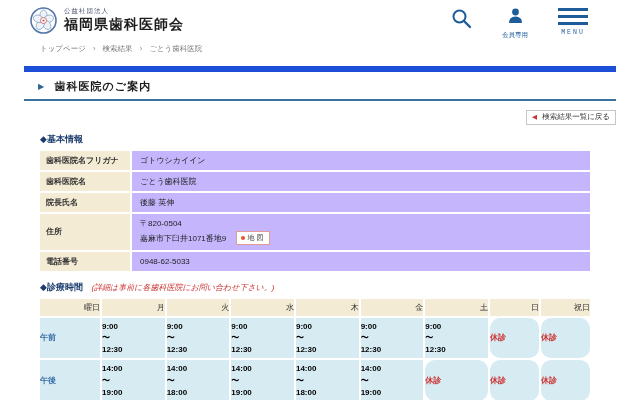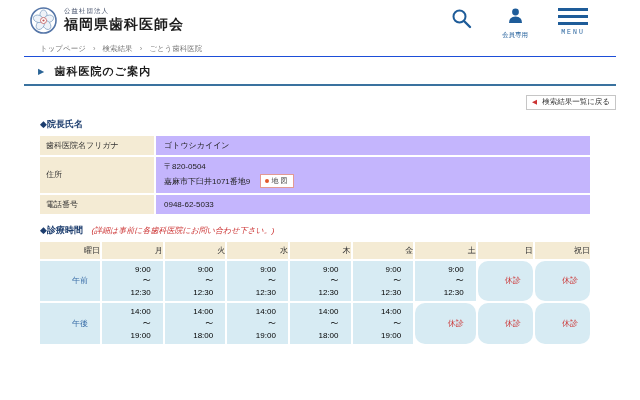--- a/index.html
+++ b/index.html
@@ -16,48 +16,48 @@
   .action { text-align:center; cursor:pointer; }
   .action-label { font-size:6.5px; color:#1e5c99; margin-top:2px; }
   .menu-label { letter-spacing:2px; }
   .bars i { display:block; width:30px; height:3px; background:#1e5c99; margin:0 0 4px 0; }
 
   
   .breadcrumb { margin:0 0 0 40px; font-size:7.5px; color:#777; }
   .breadcrumb .sep { margin:0 5px; color:#888; }
 
   
-  .title-bar { margin:2px 24px 0; border-top:1px solid #1d4ed8; border-bottom:2px solid #3a729f;
+  .title-bar { margin:12px 24px 0; border-top:6px solid #1d4ed8; border-bottom:2px solid #3a729f;
     padding:4px 8px 5px 14px; }
   .title-arrow { color:#2a6496; font-size:8px; margin-right:6px; vertical-align:1px; }
   .title-text { font-size:11px; font-weight:bold; color:#1b1b1b; letter-spacing:1px; }
 
   
   .back-row { margin:4px 24px 0 0; text-align:right; }
   .back-link { display:inline-block; border:1px solid #c6c6c6; background:#fff;
     font-size:7.5px; color:#333; padding:1px 5px 2px; cursor:pointer; }
   .back-arrow { color:#cc3333; font-size:6.5px; margin-right:3px; }
 
   
   .sec-heading { margin:8px 0 3px 40px; font-size:9px; font-weight:bold; color:#1c3d6e; }
   .sec-note { font-size:8px; font-weight:normal; color:#cc3333; margin-left:6px;font-style:italic; }
 
   
   table { border-collapse:separate; border-spacing:2px; margin-left:38px; width:554px; }
   td,th { font-size:8px; }
-  .info td.lbl { width:114px; background:#f4ebd4; color:#333; padding:4px 6px; vertical-align:middle; }
+  .info td.lbl { width:90px; background:#f4ebd4; color:#333; padding:4px 6px; vertical-align:middle;font-weight:bold; }
   .info td.val { background:#c4b5fd; color:#222; padding:4px 8px; }
   .addr-line { line-height:1.6; }
   .map-btn { display:inline-block; margin-left:8px; border:1px solid #e39a94; background:#fff;
     padding:0 4px 1px; font-size:7px; color:#333; letter-spacing:2px; cursor:pointer; vertical-align:1px; }
   .map-dot { display:inline-block; width:3px; height:3px; border:2px solid #e2572a; border-radius:50%;
     margin-right:2px; vertical-align:0px; }
 
   .hours th { background:#f4ebd4; color:#333; font-weight:normal; padding:3px 0; text-align:right; }
-  .hours td { background:#d7ebf3; text-align:right; padding:3px 12px; line-height:1.45; }
+  .hours td { background:#d7ebf3; text-align:left; padding:3px 0; line-height:1.45;font-weight:bold; }
   .hours .daycol { width:60px; }
   .hours td.rowlbl { color:#3a6ea8; }
   .hours .closed { color:#cc3333;border-radius:10px; }
 </style>
 </head>
 <body>
 
 <div class="header">
   <div class="logo-block">
     <span class="logo">
@@ -122,27 +122,35 @@
   <span class="title-text">歯科医院のご案内</span>
 </div>
 
 <div class="back-row">
   <span class="back-link">
     <span class="back-arrow">◀</span>
     <span>検索結果一覧に戻る</span>
   </span>
 </div>
 
-<div class="sec-heading">◆院長氏名</div>
+<div class="sec-heading">◆基本情報</div>
 
 <table class="info">
   <tbody>
       <tr>
     <td class="lbl">歯科医院名フリガナ</td>
     <td class="val">ゴトウシカイイン</td>
+  </tr>
+  <tr>
+    <td class="lbl">歯科医院名</td>
+    <td class="val">ごとう歯科医院</td>
+  </tr>
+  <tr>
+    <td class="lbl">院長氏名</td>
+    <td class="val">後藤 英伸</td>
   </tr>
   <tr>
     <td class="lbl">住所</td>
     <td class="val">
       <div class="addr-line">〒820-0504</div>
       <div class="addr-line">
         <span>嘉麻市下臼井1071番地9</span>
         <span class="map-btn"><span class="map-dot"></span><span>地図</span></span>
       </div>
     </td>

